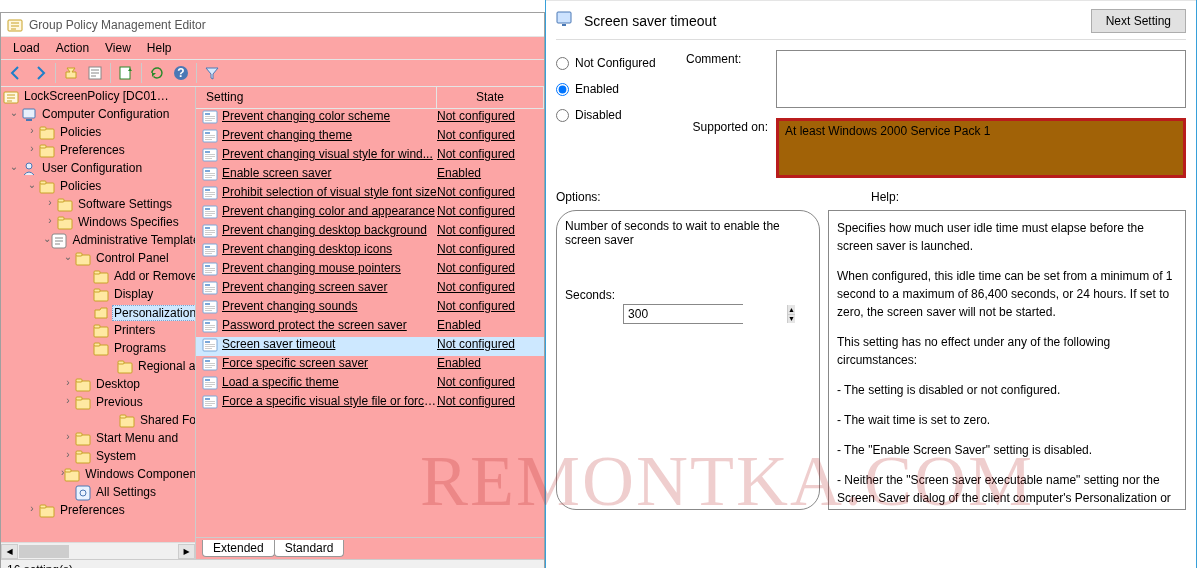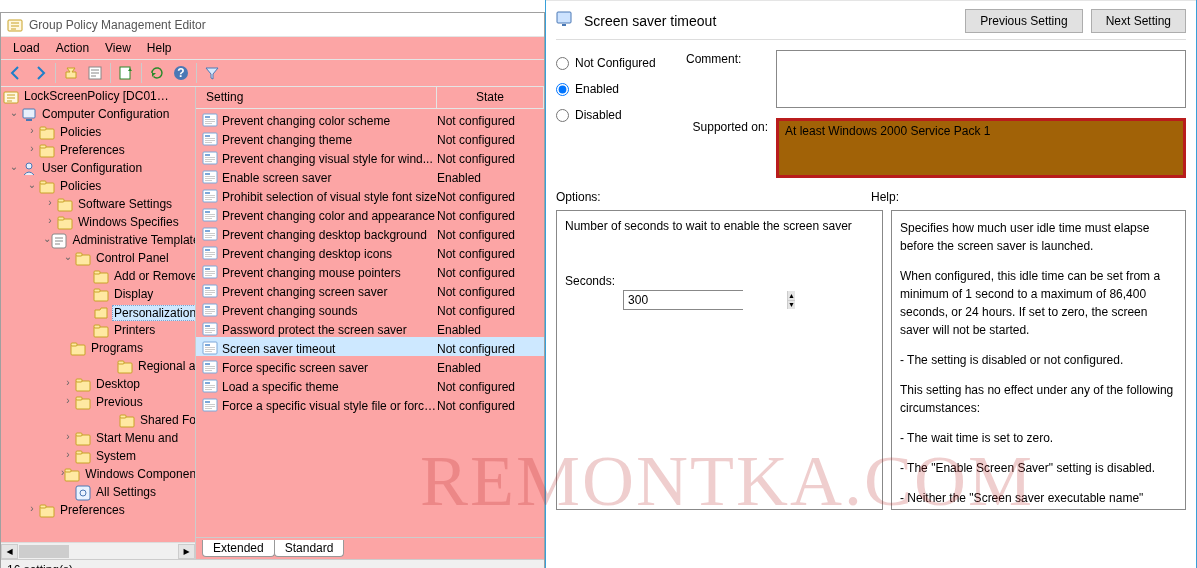--- a/index.html
+++ b/index.html
@@ -30,21 +30,21 @@
 .ticon2 { width: 16px; height: 16px; margin-right: 3px; flex-shrink: 0; }
 .tlabel { padding: 0 2px; }
 .trow.selected .tlabel { background: #cde8ff; border: 1px dotted #7da2ce; padding: 0 1px; }
 
 .list-pane { flex: 1; position: relative; }
 .list-header { display: flex; height: 22px; border-bottom: 1px solid #e5e5e5; }
 .list-header .col { padding: 3px 10px; border-right: 1px solid #e5e5e5; }
 .col-setting { width: 241px; }
 .col-state { flex: 1; text-align: center; }
 .list-body { }
-.lrow { display: flex; align-items: flex-end; height: 19px; padding-left: 6px; }
+.lrow { display: flex; align-items: flex-start; height: 19px; padding-left: 6px; text-decoration: underline; }
 .lrow.selected { background: #cde8ff; }
 .lrow .licon { width: 16px; height: 16px; margin-right: 4px; flex-shrink: 0; }
 .lrow .lsetting { width: 215px; overflow: hidden; text-overflow: ellipsis; white-space: nowrap; }
 .lrow .lstate { flex: 1; }
 
 .tabs-row { position: absolute; bottom: 0; left: 0; right: 0; height: 22px; border-top: 1px solid #ccc; display: flex; align-items: center; padding-left: 6px; }
 .tab { border: 1px solid #999; border-top: none; border-radius: 0 0 4px 4px; padding: 1px 10px; background: #fff; margin-right: -1px; }
 .tab.active { background: #fff; }
 
 .statusbar { height: 20px; border-top: 1px solid #ccc; padding: 2px 6px; background: #f0f0f0; display: flex; align-items: center; }
@@ -76,21 +76,21 @@
 .supported-row { display: flex; }
 .supported-row .slabel { width: 90px; text-align: right; padding-right: 8px; padding-top: 2px; }
 .supported-row .sbox { flex: 1; border: 3px solid #b91c1c; background: #a16207; padding: 3px 6px; height: 60px; }
 
 .opthelp-row { display: flex; margin-top: 12px; }
 .opthelp-row .oplabel { flex: 1; }
 .opthelp-row .hlabel { flex: 1; }
 
 .panels-row { display: flex; margin-top: 6px; gap: 8px; }
 .panel { border: 1px solid #888; padding: 8px; height: 300px; overflow: hidden; }
-.options-panel { width: 327px; }
+.options-panel { width: 264px; border-radius: 20px; }
 .help-panel { flex: 1; font-size: 12px; line-height: 1.5; }
 .help-panel p { margin-bottom: 12px; }
 
 .seconds-row { display: flex; align-items: center; margin-top: 18px; }
 .seconds-row .seclabel { margin-right: 8px; }
 .spinner { display: flex; border: 1px solid #888; width: 120px; margin-top: 39px; }
 .spinner input { border: none; flex: 1; padding: 2px 4px; font-size: 12px; outline: none; }
 .spinner .spbtns { width: 17px; border-left: 1px solid #ccc; display: flex; flex-direction: column; }
 .spinner .spbtns div { flex: 1; display: flex; align-items: center; justify-content: center; font-size: 7px; background: #e5e5e5; border-bottom: 1px solid #ccc; }
 .spinner .spbtns div:last-child { border-bottom: none; }
@@ -356,21 +356,21 @@
                                 </li>
                               <li>
                                   <div class="trow" style="padding-left:92px">
                                     <svg class="ticon2">
                                       <use href="#svg-folder"></use>
                                     </svg>
                                     <span class="tlabel">Printers</span>
                                   </div>
                                 </li>
                               <li>
-                                  <div class="trow" style="padding-left:69px">
+                                  <div class="trow" style="padding-left:92px">
                                     <svg class="ticon2">
                                       <use href="#svg-folder"></use>
                                     </svg>
                                     <span class="tlabel">Programs</span>
                                   </div>
                                 </li>
                               <li>
                                   <div class="trow" style="padding-left:116px">
                                     <svg class="ticon2">
                                       <use href="#svg-folder"></use>
@@ -607,21 +607,20 @@
       <div>☐</div>
     </div>
   </div>
   <div class="d-body">
     <div class="d-header-row">
       <svg class="dhicon" width="20" height="20">
           <use href="#svg-monitor"></use>
         </svg>
       <span class="dhtitle">Screen saver timeout</span>
       <div class="nav-btns">
-        <button class="winbtn">Previous Setting</button>
         <button class="winbtn">Next Setting</button>
       </div>
     </div>
     <div class="d-sep"></div>
 
     <div class="config-row">
       <div class="config-left">
         <label class="radio-row">
             <input type="radio" name="cfg" style="">
             <span>Not Configured</span>
@@ -662,22 +661,22 @@
             <div class="spbtns">
               <div>▲</div>
               <div>▼</div>
             </div>
           </div>
         </div>
       </div>
       <div class="panel help-panel">
         <p>Specifies how much user idle time must elapse before the screen saver is launched.</p>
         <p>When configured, this idle time can be set from a minimum of 1 second to a maximum of 86,400 seconds, or 24 hours. If set to zero, the screen saver will not be started.</p>
+        <p>This setting has no effect under any of the following circumstances:</p>
         <p>   - The setting is disabled or not configured.</p>
-        <p>This setting has no effect under any of the following circumstances:</p>
         <p>   - The wait time is set to zero.</p>
         <p>   - The "Enable Screen Saver" setting is disabled.</p>
         <p>   - Neither the "Screen saver executable name" setting nor the Screen Saver dialog of the client computer's Personalization or Display Control Panel specifies a valid existing screen saver program on the client.</p>
       </div>
     </div>
   </div>
 </div>
 
 <div class="watermark">REMONTKA.COM</div>
 

